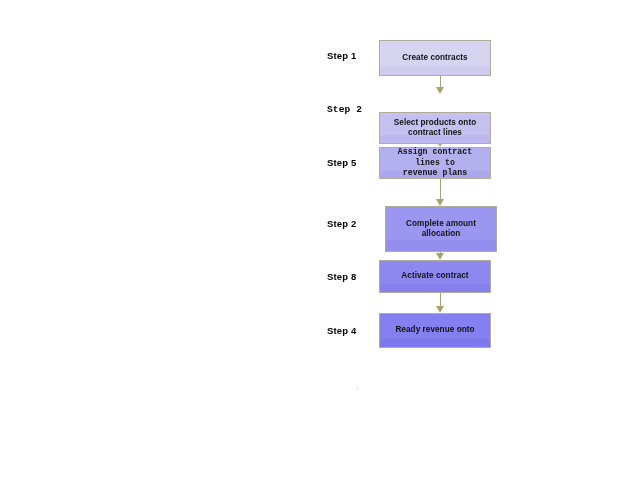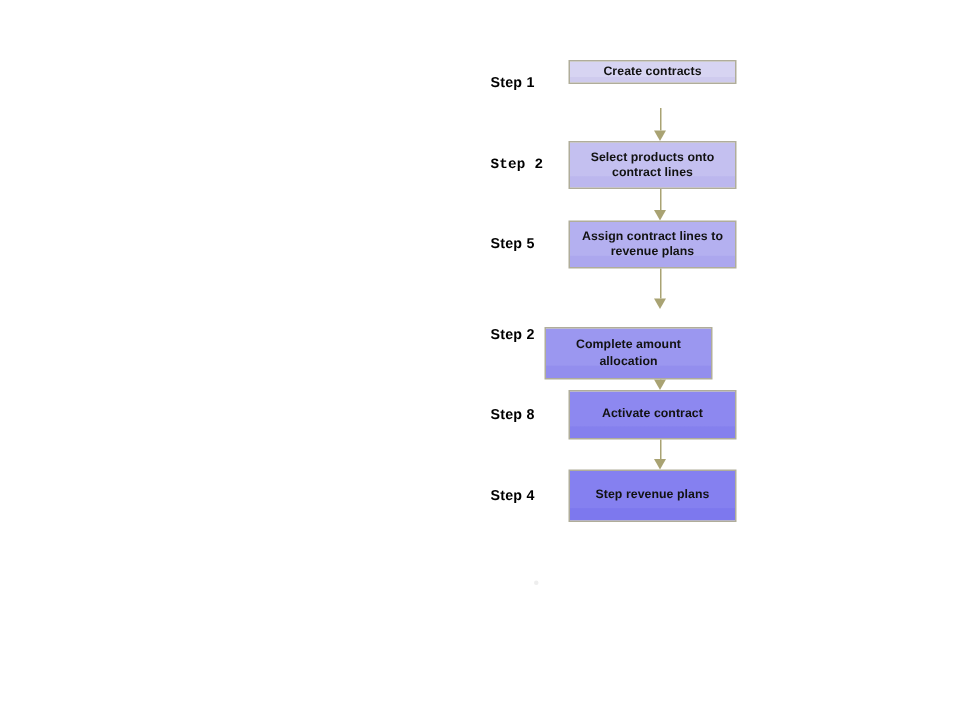--- a/index.html
+++ b/index.html
@@ -104,40 +104,40 @@
       </div>
       <div class="connector" style="top: 241px; height: 19px;">
         <div class="stem" style="height: 12px; background: rgb(169, 163, 115);"></div>
         <div class="head" style="top: 12px; border-top-color: rgb(169, 163, 115);"></div>
       </div>
       <div class="connector" style="top: 293px; height: 20px;">
         <div class="stem" style="height: 13px; background: rgb(169, 163, 115);"></div>
         <div class="head" style="top: 13px; border-top-color: rgb(169, 163, 115);"></div>
       </div>
       <div class="step-label" style="top: 51px; color: rgb(0, 0, 0);">Step 1</div>
-      <div class="node-box" style="left: 379px; top: 40px; width: 112px; height: 16px; border-color: rgb(176, 173, 154); background: linear-gradient(rgb(215, 212, 242) 0%, rgb(215, 212, 242) 74%, rgb(207, 203, 238) 76%, rgb(207, 203, 238) 100%);">
+      <div class="node-box" style="left: 379px; top: 40px; width: 112px; height: 36px; border-color: rgb(176, 173, 154); background: linear-gradient(rgb(215, 212, 242) 0%, rgb(215, 212, 242) 74%, rgb(207, 203, 238) 76%, rgb(207, 203, 238) 100%);">
         <div class="node-text" style="color: rgb(18, 18, 18);">Create contracts</div>
       </div>
       <div class="step-label" style="top: 105px; color: rgb(0, 0, 0); font-family: Liberation Mono, monospace;">Step 2</div>
-      <div class="node-box" style="left: 379px; top: 94px; width: 112px; height: 32px; border-color: rgb(176, 173, 154); background: linear-gradient(rgb(196, 192, 240) 0%, rgb(196, 192, 240) 74%, rgb(188, 183, 238) 76%, rgb(188, 183, 238) 100%);">
+      <div class="node-box" style="left: 379px; top: 112px; width: 112px; height: 32px; border-color: rgb(176, 173, 154); background: linear-gradient(rgb(196, 192, 240) 0%, rgb(196, 192, 240) 74%, rgb(188, 183, 238) 76%, rgb(188, 183, 238) 100%);">
         <div class="node-text" style="color: rgb(18, 18, 18);">Select products onto
 contract lines</div>
       </div>
       <div class="step-label" style="top: 158px; color: rgb(0, 0, 0);">Step 5</div>
       <div class="node-box" style="left: 379px; top: 147px; width: 112px; height: 32px; border-color: rgb(176, 173, 154); background: linear-gradient(rgb(180, 176, 240) 0%, rgb(180, 176, 240) 74%, rgb(172, 167, 238) 76%, rgb(172, 167, 238) 100%);">
-        <div class="node-text" style="color: rgb(18, 18, 18);">Assign contract lines to
+        <div class="node-text" style="color: rgb(18, 18, 18); font-family: Liberation Mono, monospace;">Assign contract lines to
 revenue plans</div>
       </div>
       <div class="step-label" style="top: 218.5px; color: rgb(0, 0, 0);">Step 2</div>
-      <div class="node-box" style="left: 363px; top: 206px; width: 112px; height: 35px; border-color: rgb(176, 173, 154); background: linear-gradient(rgb(155, 151, 240) 0%, rgb(155, 151, 240) 74%, rgb(147, 142, 238) 76%, rgb(147, 142, 238) 100%); margin-top: 12px;">
+      <div class="node-box" style="left: 385px; top: 206px; width: 112px; height: 46px; border-color: rgb(176, 173, 154); background: linear-gradient(rgb(155, 151, 240) 0%, rgb(155, 151, 240) 74%, rgb(147, 142, 238) 76%, rgb(147, 142, 238) 100%);">
         <div class="node-text" style="color: rgb(18, 18, 18);">Complete amount allocation</div>
       </div>
       <div class="step-label" style="top: 271.5px; color: rgb(0, 0, 0);">Step 8</div>
       <div class="node-box" style="left: 379px; top: 260px; width: 112px; height: 33px; border-color: rgb(176, 173, 154); background: linear-gradient(rgb(141, 136, 240) 0%, rgb(141, 136, 240) 74%, rgb(133, 128, 238) 76%, rgb(133, 128, 238) 100%);">
         <div class="node-text" style="color: rgb(18, 18, 18);">Activate contract</div>
       </div>
       <div class="step-label" style="top: 325.5px; color: rgb(0, 0, 0);">Step 4</div>
       <div class="node-box" style="left: 379px; top: 313px; width: 112px; height: 35px; border-color: rgb(176, 173, 154); background: linear-gradient(rgb(133, 128, 240) 0%, rgb(133, 128, 240) 74%, rgb(125, 120, 238) 76%, rgb(125, 120, 238) 100%);">
-        <div class="node-text" style="color: rgb(18, 18, 18);">Step revenue plans</div>
+        <div class="node-text" style="color: rgb(18, 18, 18);">Ready revenue onto</div>
       </div>
     </div>
   <div class="speck" style="left:356px; top:387px;"></div>
 </div>
 
 </body></html>

